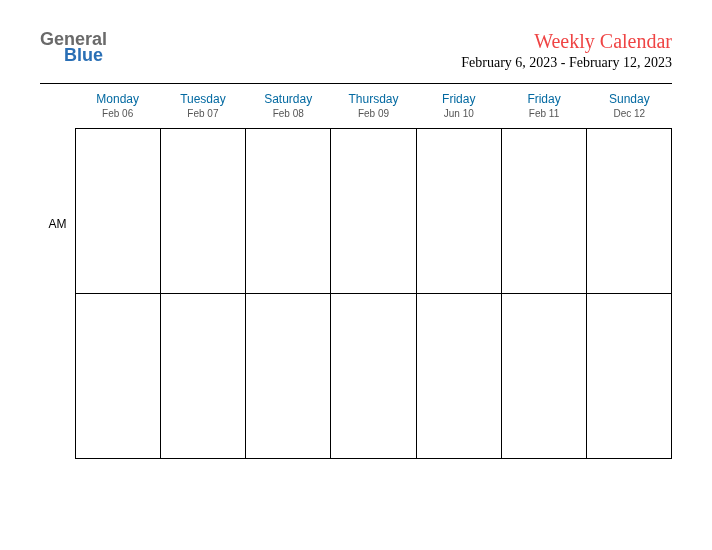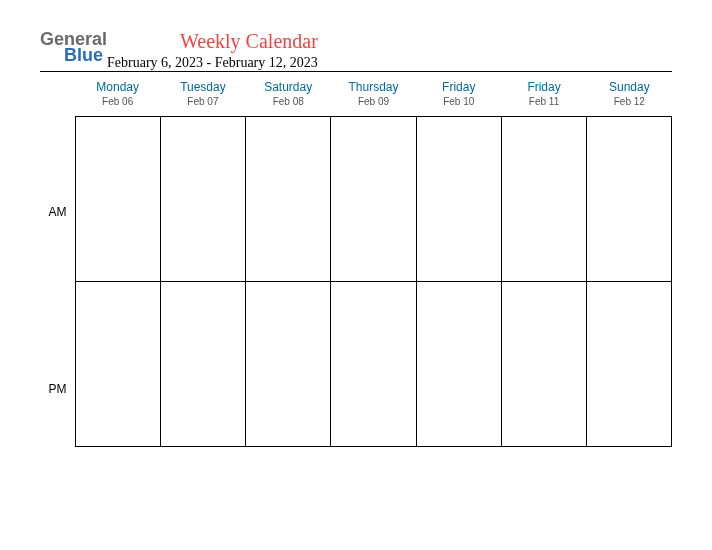--- a/index.html
+++ b/index.html
@@ -9,21 +9,23 @@
     }
     body {
       width: 712px;
       height: 550px;
       background: #ffffff;
       font-family: Arial, sans-serif;
       padding: 30px 40px;
     }
     .header-row {
       display: flex;
+      justify-content: space-between;
       align-items: flex-start;
+      margin-bottom: 12px;
     }
     .logo {
       font-size: 18px;
       font-weight: bold;
       line-height: 1;
     }
     .logo .general {
       color: #6a6a6a;
     }
     .logo .blue {
@@ -123,21 +125,20 @@
     <div class="date-range">February 6, 2023 - February 12, 2023</div>
   </div>
 </div>
 
 <hr class="divider">
 
 <div class="calendar">
   <div class="time-col">
     <div class="header-space"></div>
     <div class="time-label">AM</div>
-    <div class="time-label">PM</div>
   </div>
   <div class="days-col">
     <div class="day-headers">
       <div class="day-header">
         <div class="day-name">Monday</div>
         <div class="day-date">Feb 06</div>
       </div>
       <div class="day-header">
         <div class="day-name">Tuesday</div>
         <div class="day-date">Feb 07</div>
@@ -145,29 +146,29 @@
       <div class="day-header">
         <div class="day-name">Saturday</div>
         <div class="day-date">Feb 08</div>
       </div>
       <div class="day-header">
         <div class="day-name">Thursday</div>
         <div class="day-date">Feb 09</div>
       </div>
       <div class="day-header">
         <div class="day-name">Friday</div>
-        <div class="day-date">Feb 10</div>
+        <div class="day-date">Jun 10</div>
       </div>
       <div class="day-header">
         <div class="day-name">Friday</div>
         <div class="day-date">Feb 11</div>
       </div>
       <div class="day-header">
         <div class="day-name">Sunday</div>
-        <div class="day-date">Feb 12</div>
+        <div class="day-date">Dec 12</div>
       </div>
     </div>
     <div class="grid-row">
       <div class="grid-cell"></div>
       <div class="grid-cell"></div>
       <div class="grid-cell"></div>
       <div class="grid-cell"></div>
       <div class="grid-cell"></div>
       <div class="grid-cell"></div>
       <div class="grid-cell"></div>

